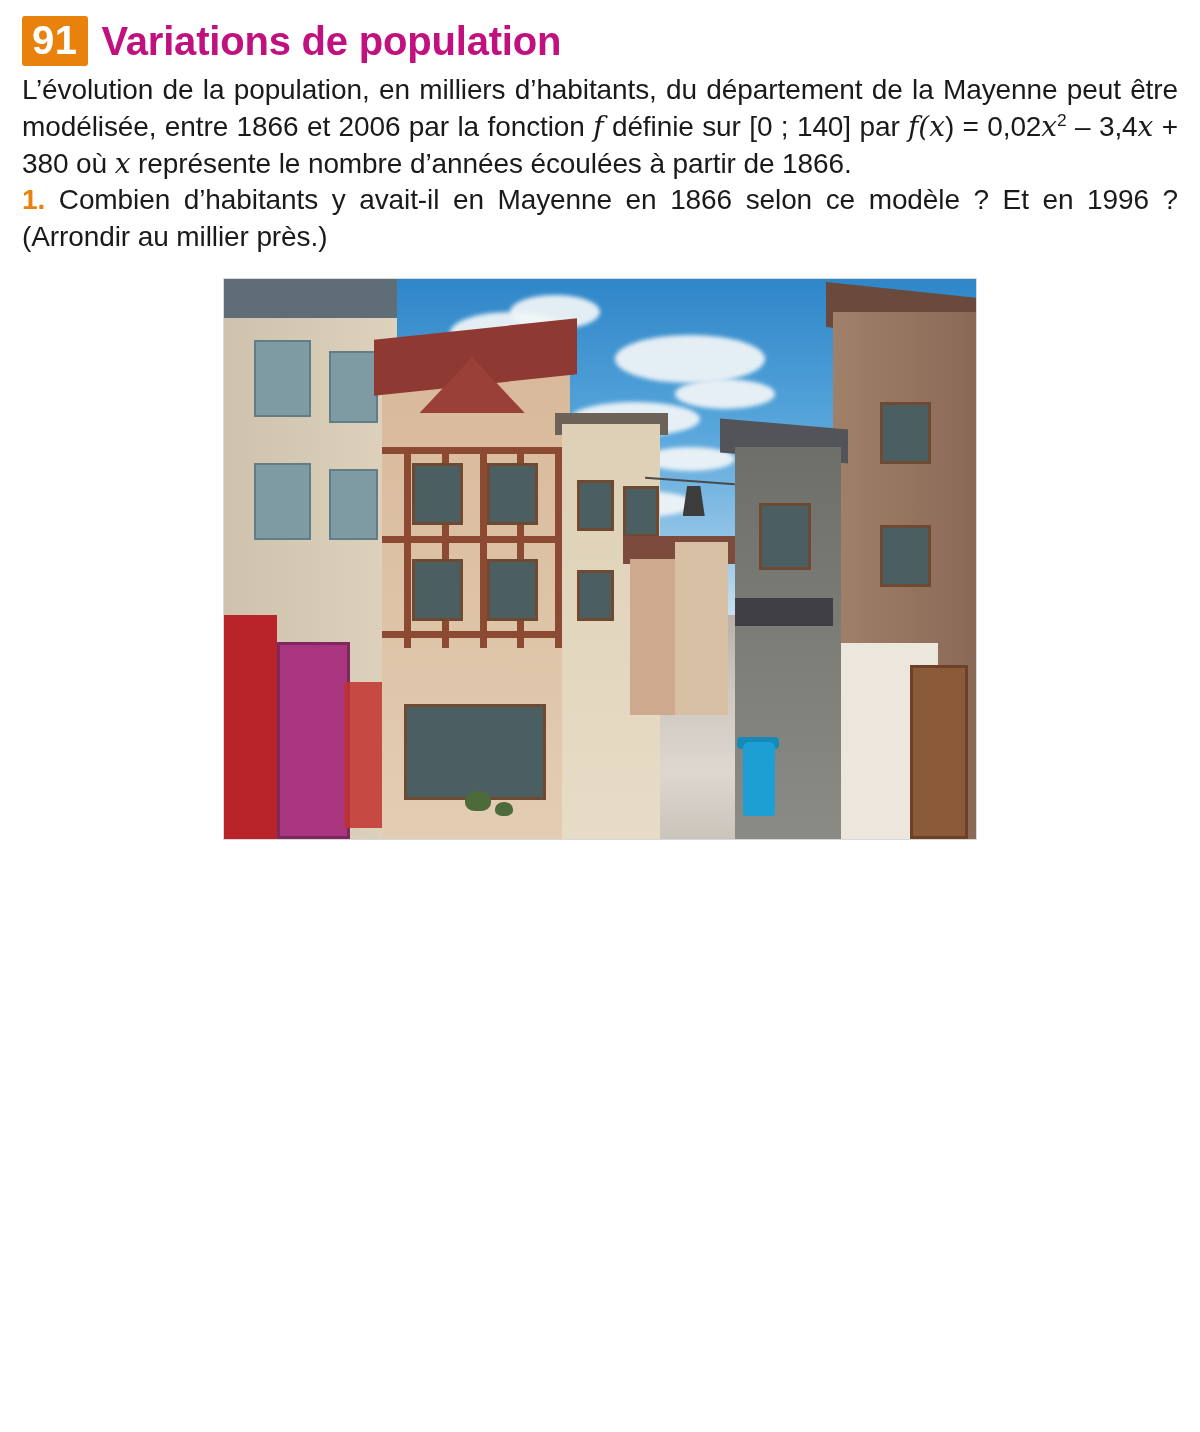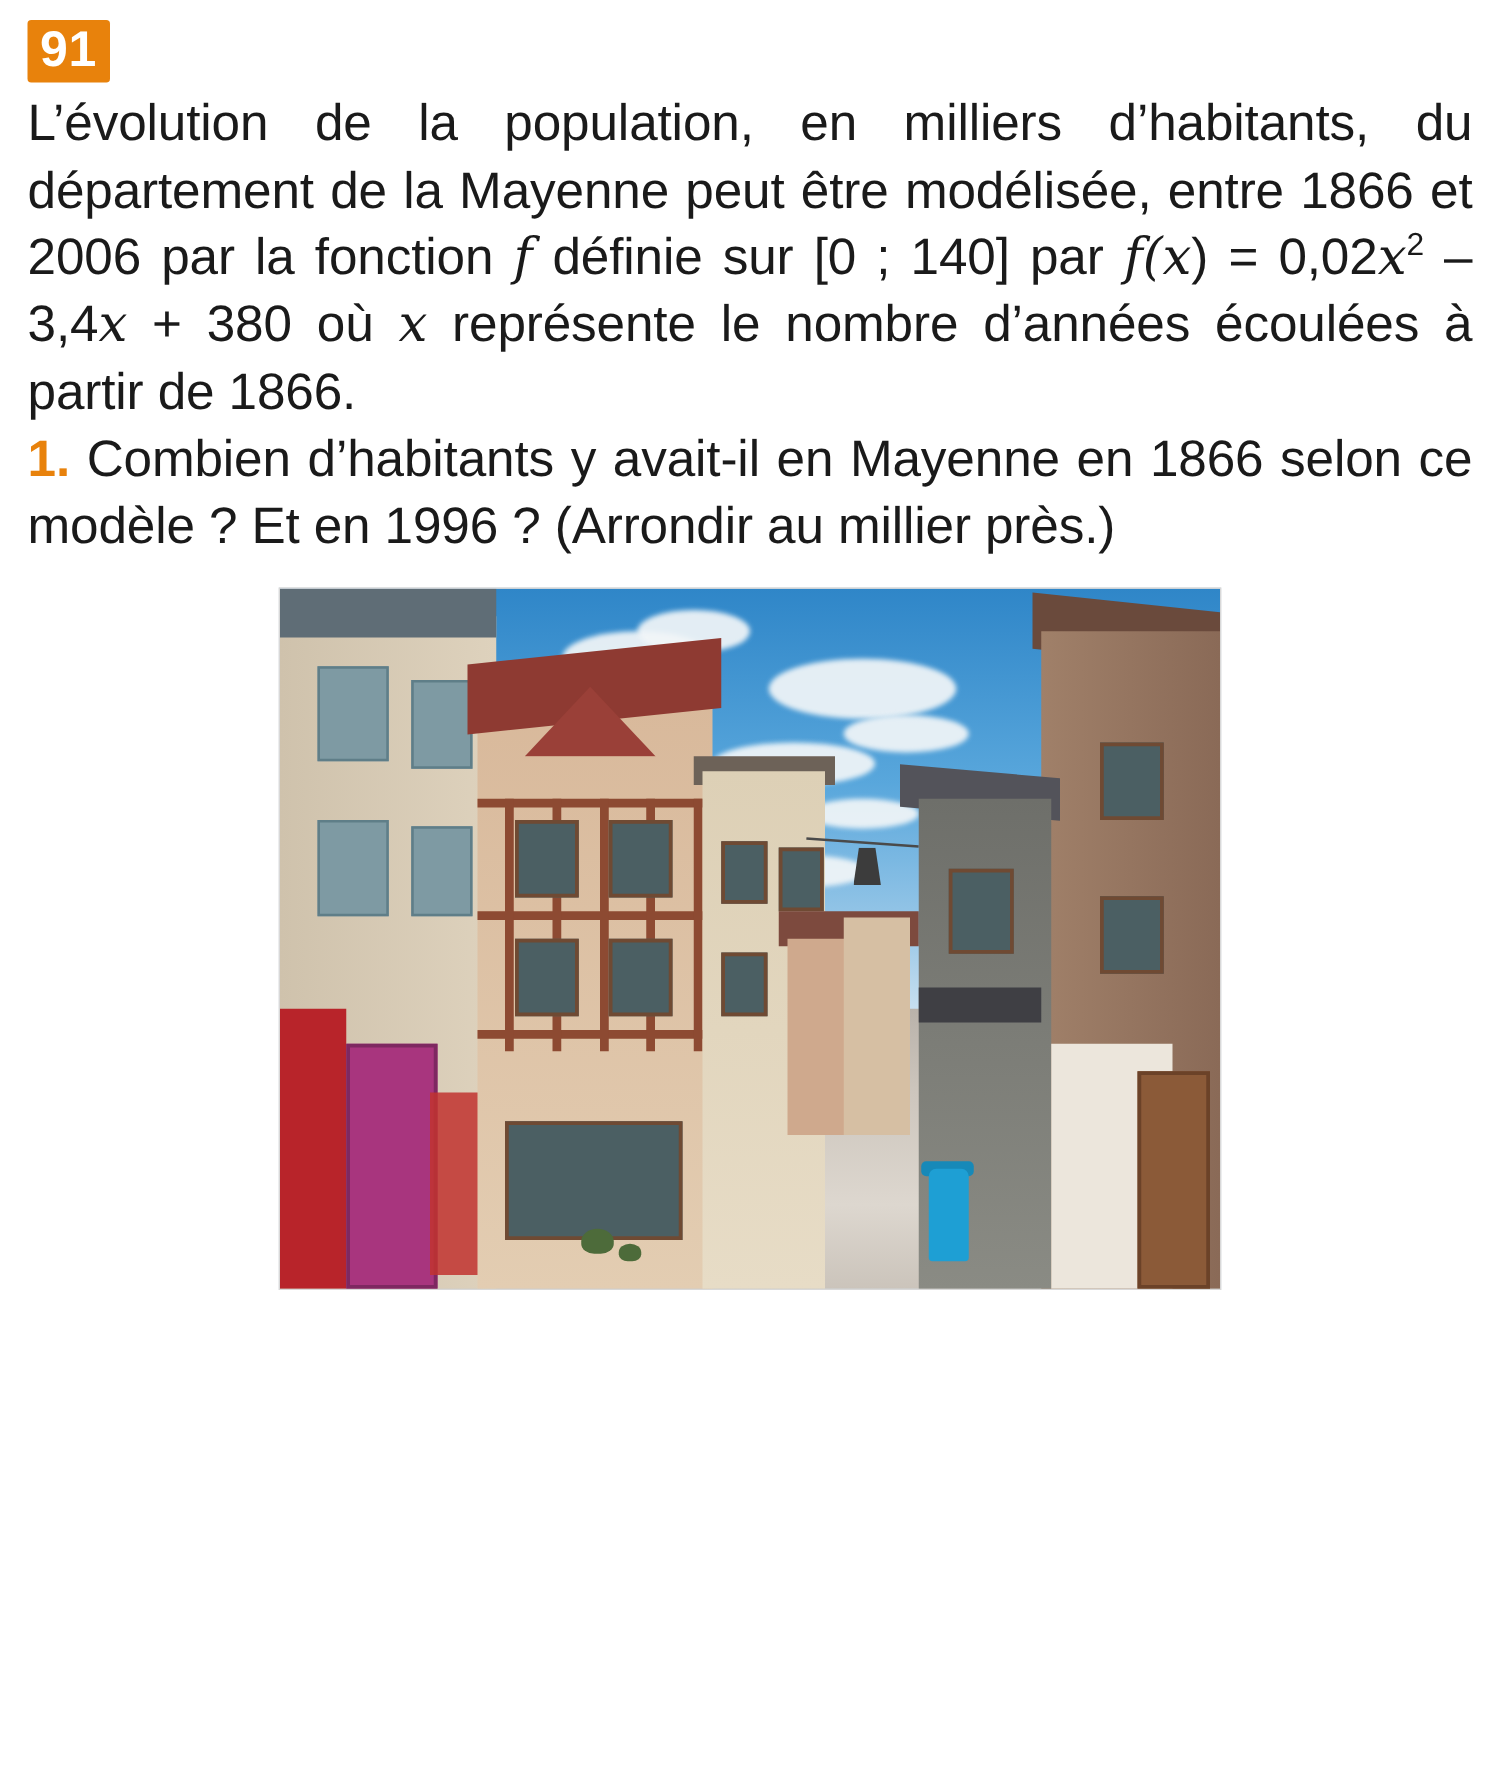--- a/index.html
+++ b/index.html
@@ -40,21 +40,21 @@
   }
   .ex-title {
     color: #c0117f;
     font-weight: bold;
     font-size: 40px;
     line-height: 1;
     letter-spacing: -0.2px;
   }
   
   .statement {
-    font-size: 41px;
+    font-size: 28px;
     line-height: 1.31;
     text-align: justify;
     text-justify: inter-word;
     letter-spacing: -0.1px;
   }
   .statement p {
     margin: 0;
   }
   .qnum {
     color: #e8820c;
@@ -306,20 +306,21 @@
     border-radius: 50% 50% 40% 40%;
   }
 </style>
 </head>
 <body>
 
 <div class="page">
 
   <div class="ex-header">
     <span class="ex-number">91</span>
+    <span class="ex-title">Variations de population</span>
   </div>
 
   <div class="statement">
 
     <p><span>L’évolution de la population, en milliers d’habitants, du département de la Mayenne peut être modélisée, entre 1866 et 2006 par la fonction </span><span class="mathvar">f</span><span> définie sur [0 ; 140] par </span><span class="mathvar">f(</span><span class="mathvar">x</span><span>) = 0,02</span><span class="mathvar">x</span><sup>2</sup><span> – 3,4</span><span class="mathvar">x</span><span> + 380 où </span><span class="mathvar">x</span><span> représente le nombre d’années écoulées à partir de 1866.</span></p>
 
     <p class="q-block"><span class="qnum">1.</span> <span>Combien d’habitants y avait-il en Mayenne en 1866 selon ce modèle ? Et en 1996 ? (Arrondir au millier près.)</span></p>
 
 
 

